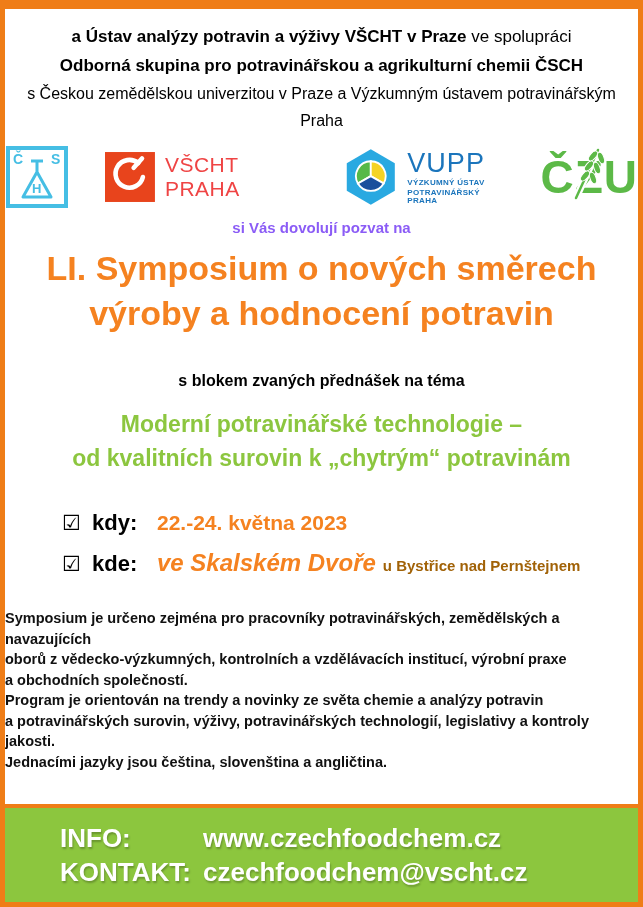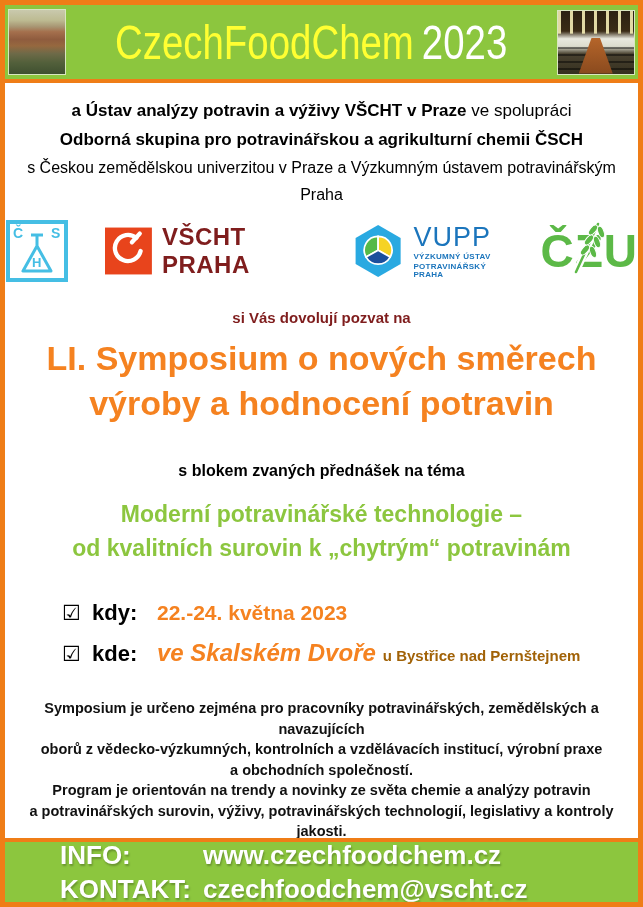--- a/index.html
+++ b/index.html
@@ -57,78 +57,67 @@
   .org-line{ font-size:17px; line-height:29px; font-weight:bold; }
   .org-line .normal{ font-weight:normal; }
   .org-line.small{ font-size:16px; font-weight:normal; line-height:27px; }
 
   
   .logos{
     margin-top:8px; height:70px;
     display:flex; align-items:center; justify-content:center; gap:36px;
   }
   .logo{ display:flex; align-items:center; gap:10px; }
-  .vscht-label{ font-size:24px; font-weight:bold; color:#7f1d1d; letter-spacing:.5px; }
+  .vscht-label{ font-size:21px; font-weight:normal; color:#ef4444; letter-spacing:.5px; }
   .vupp-text{ display:flex; flex-direction:column; line-height:1; }
   .vupp-name{ font-size:27px; font-weight:normal; color:#1B75BC; letter-spacing:1px; }
   .vupp-sub{ font-size:8px; font-weight:bold; color:#1B75BC; margin-top:2px; letter-spacing:.3px;}
   .czu{ position:relative; }
   .czu-letters{ font-size:46px; font-weight:bold; color:#5CB947; letter-spacing:1px; }
   .czu-wheat{ position:absolute; left:24px; top:-8px; }
 
   
-  .invite{ margin-top:23px; text-align:center; font-size:15px; font-weight:bold; color:#7f1d1d; }
+  .invite{ margin-top:7px; text-align:center; font-size:15px; font-weight:bold; color:#8b5cf6; }
   .headline{ margin-top:10px; text-align:center; color:#F58220; font-weight:bold;
              font-size:34px; line-height:45px; }
   .block-intro{ margin-top:36px; text-align:center; font-size:16px; font-weight:bold; color:#000; }
   .theme{ margin-top:17px; text-align:center; color:#8CC63F; font-weight:bold;
           font-size:23px; line-height:34px; }
 
   
   .details{ margin-top:28px; }
   .detail-row{ display:flex; align-items:baseline; padding-left:57px; line-height:40px; }
   .checkbox{ width:30px; font-family:"DejaVu Sans", sans-serif; font-size:21px; color:#000; }
   .detail-label{ width:65px; font-size:22px; font-weight:bold; color:#000; }
   .detail-value{ font-size:21px; font-weight:bold; color:#F58220; }
   .detail-value.big{ font-size:24px;font-style:italic; }
   .detail-suffix{ font-size:15px; font-weight:bold; color:#a16207; margin-left:7px; }
 
   
-  .description{ margin-top:22px; text-align:center; color:#111; }
+  .description{ margin-top:22px; text-align:left; color:#111; }
   .desc-line{ font-size:14.5px; font-weight:bold; line-height:20.5px; }
 
   
   .footer{
     position:absolute; left:0; right:0; bottom:0;
-    height:64px; background:#8CC63E; border-top:4px solid #EF7D17;
+    height:98px; background:#8CC63E; border-top:4px solid #EF7D17;
     display:flex; flex-direction:column; justify-content:center; gap:3px;
     padding-left:55px;
   }
   .footer-row{ display:flex; align-items:baseline; }
   .footer-label{ width:143px; font-size:26px; font-weight:bold; color:#fff;
                  text-shadow:1px 2px 2px rgba(0,0,0,.25); }
   .footer-value{ font-size:26px; font-weight:bold; color:#fff;
                  text-shadow:1px 2px 2px rgba(0,0,0,.25); text-decoration:none; }
 </style>
 </head>
 <body>
 
 <div class="flyer">
 
-  <header class="banner">
-    <div class="photo photo-left"></div>
-    <div class="banner-title">
-      <span class="banner-title-inner">
-        <span class="t-main">CzechFoodChem</span><span class="t-year">2023</span>
-      </span>
-    </div>
-    <div class="photo photo-right">
-      <div class="aisle"></div>
-    </div>
-  </header>
   <div class="divider"></div>
 
   <section class="organizers">
     <p class="org-line"><span>a Ústav analýzy potravin a výživy VŠCHT v Praze</span><span class="normal"> ve spolupráci</span></p>
     <p class="org-line">Odborná skupina pro potravinářskou a agrikulturní chemii ČSCH</p>
     <p class="org-line small">s Českou zemědělskou univerzitou v Praze a Výzkumným ústavem potravinářským Praha</p>
   </section>
 
   <section class="logos">
 

